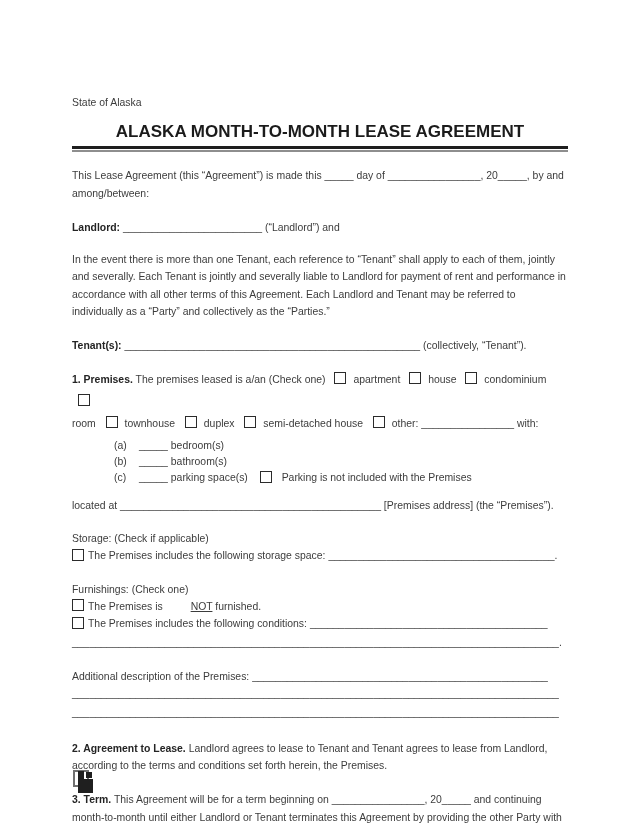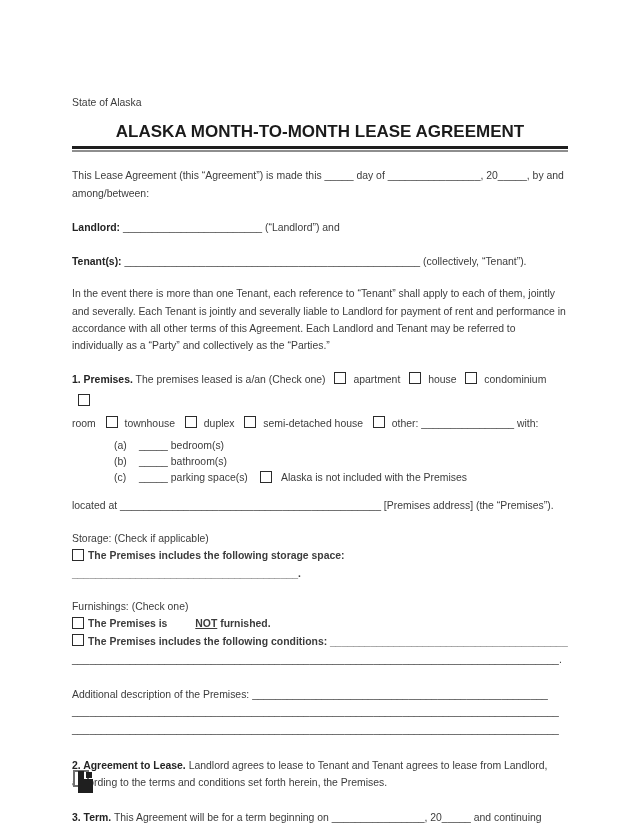--- a/index.html
+++ b/index.html
@@ -23,21 +23,21 @@
   .opt-line{margin-top:14px;line-height:22px;}
   .opt-line .cb{margin:0 4px 0 6px;}
   .opt-line2{line-height:22px;}
   .opt-line2 .cb{margin:0 4px 0 7px;}
   .detail{padding-left:42px;line-height:16.3px;}
   .detail.first{margin-top:3px;}
   .d-idx{display:inline-block;width:22px;}
   .cb-park{margin:0 7px 0 9px;vertical-align:-1.5px;}
   .located{margin-top:10px;}
   .sec-head{margin-top:16px;}
-  .cb-line{line-height:17.4px;font-weight:bold;}
+  .cb-line{line-height:17.4px;}
   .cb-line .cb{margin-right:4px;vertical-align:-1.5px;}
   .u{text-decoration:underline;padding-left:25px;}
   .cont-line{line-height:19.5px;}
   .addl{margin-top:16px;}
   .addl-extra{line-height:18.6px;}
   .logo{position:absolute;left:73px;top:770px;width:22px;height:24px;}
   .lg-back{position:absolute;left:0;top:0;width:12px;height:13px;border:2px solid #707070;background:#fff;}
   .lg-bar{position:absolute;left:5px;top:1px;width:6px;height:21px;background:#1f1f1f;}
   .lg-sq{position:absolute;left:13px;top:2px;width:6px;height:6px;background:#1f1f1f;}
   .lg-main{position:absolute;left:5px;top:9px;width:15px;height:14px;background:#1f1f1f;}
@@ -57,27 +57,27 @@
     </div>
 
     <p class="para">This Lease Agreement (this “Agreement”) is made this _____ day of ________________, 20_____, by and among/between:</p>
 
     <p class="para gap">
       <strong>Landlord:</strong>
       <span class="blank">________________________</span>
       <span>(“Landlord”) and</span>
     </p>
 
+    <p class="para">In the event there is more than one Tenant, each reference to “Tenant” shall apply to each of them, jointly and severally. Each Tenant is jointly and severally liable to Landlord for payment of rent and performance in accordance with all other terms of this Agreement. Each Landlord and Tenant may be referred to individually as a “Party” and collectively as the “Parties.”</p>
+
     <p class="para gap">
       <strong>Tenant(s):</strong>
       <span class="blank">___________________________________________________</span>
       <span>(collectively, “Tenant”).</span>
     </p>
-
-    <p class="para">In the event there is more than one Tenant, each reference to “Tenant” shall apply to each of them, jointly and severally. Each Tenant is jointly and severally liable to Landlord for payment of rent and performance in accordance with all other terms of this Agreement. Each Landlord and Tenant may be referred to individually as a “Party” and collectively as the “Parties.”</p>
 
     <div class="opt-line">
       <strong>1. Premises.</strong>
       <span>The premises leased is a/an (Check one)</span>
       <span class="cb"></span>
       <span>apartment</span>
       <span class="cb"></span>
       <span>house</span>
       <span class="cb"></span>
       <span>condominium</span>
@@ -105,21 +105,21 @@
     <div class="detail">
       <span class="d-idx">(b)</span>
       <span class="blank">_____</span>
       <span>bathroom(s)</span>
     </div>
     <div class="detail">
       <span class="d-idx">(c)</span>
       <span class="blank">_____</span>
       <span>parking space(s)</span>
       <span class="cb cb-park"></span>
-      <span>Alaska is not included with the Premises</span>
+      <span>Parking is not included with the Premises</span>
     </div>
 
     <p class="para located">
       <span>located at</span>
       <span class="blank">_____________________________________________</span>
       <span>[Premises address] (the “Premises”).</span>
     </p>
 
     <div class="sec-head">Storage: (Check if applicable)</div>
     <div class="cb-line">

